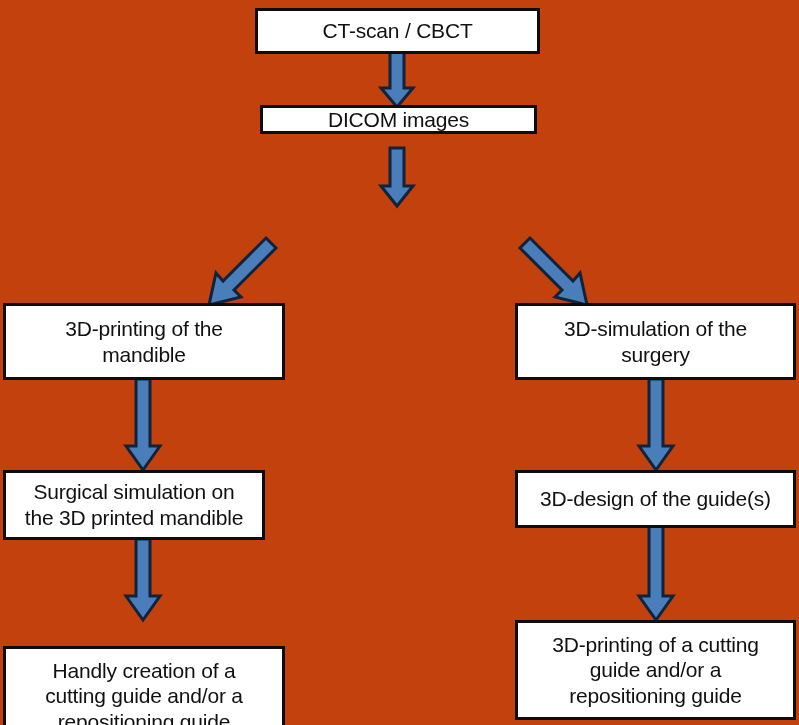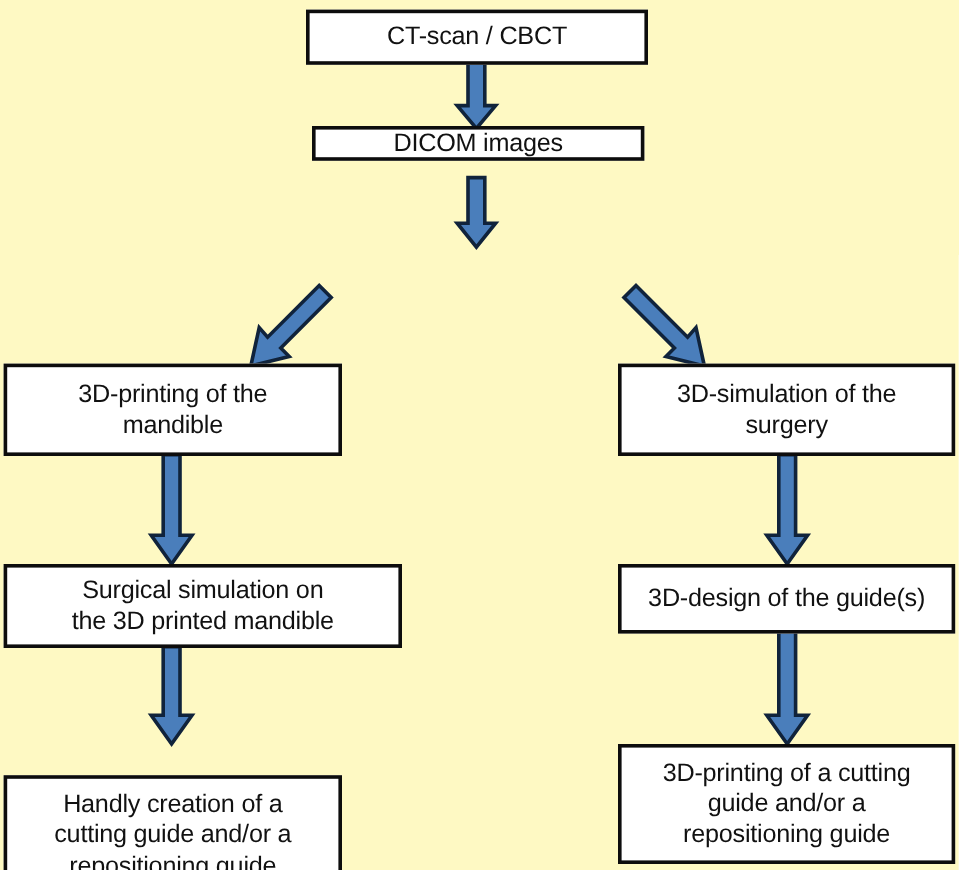--- a/index.html
+++ b/index.html
@@ -8,21 +8,21 @@
     padding: 0;
     background: #ffffff;
   }
   body {
     font-family: "Liberation Sans", sans-serif;
   }
   #canvas {
     position: relative;
     width: 799px;
     height: 725px;
-    background: #fef9c3;
+    background: #c2410c;
     overflow: hidden;
   }
   .node {
     position: absolute;
     box-sizing: border-box;
     background: #ffffff;
     border: 3px solid #0d0d0d;
     display: flex;
     align-items: center;
     justify-content: center;
@@ -46,21 +46,21 @@
     height: 725px;
     z-index: 2;
     pointer-events: none;
   }
   
   #node-ct        { left: 255px; top: 8px;   width: 285px; height: 46px; }
   #node-dicom     { left: 260px; top: 105px; width: 277px; height: 29px; }
   #node-seg       { left: 255px; top: 204px; width: 285px; height: 45px; }
   #node-print-mand{ left: 3px;   top: 303px; width: 282px; height: 77px; }
   #node-sim-surg  { left: 515px; top: 303px; width: 281px; height: 77px; }
-  #node-surg-sim  { left: 3px;   top: 470px; width: 332px; height: 70px; }
+  #node-surg-sim  { left: 3px;   top: 470px; width: 262px; height: 70px; }
   #node-design    { left: 515px; top: 470px; width: 281px; height: 58px; }
   #node-handly    { left: 3px;   top: 620px; width: 282px; height: 100px; margin-top: 26px; }
   #node-print-cut { left: 515px; top: 620px; width: 281px; height: 100px; }
 </style>
 </head>
 <body>
 
 <div id="canvas">
 
   <svg class="arrow-layer" viewBox="0 0 799 725" width="799" height="725" xmlns="http://www.w3.org/2000/svg">

